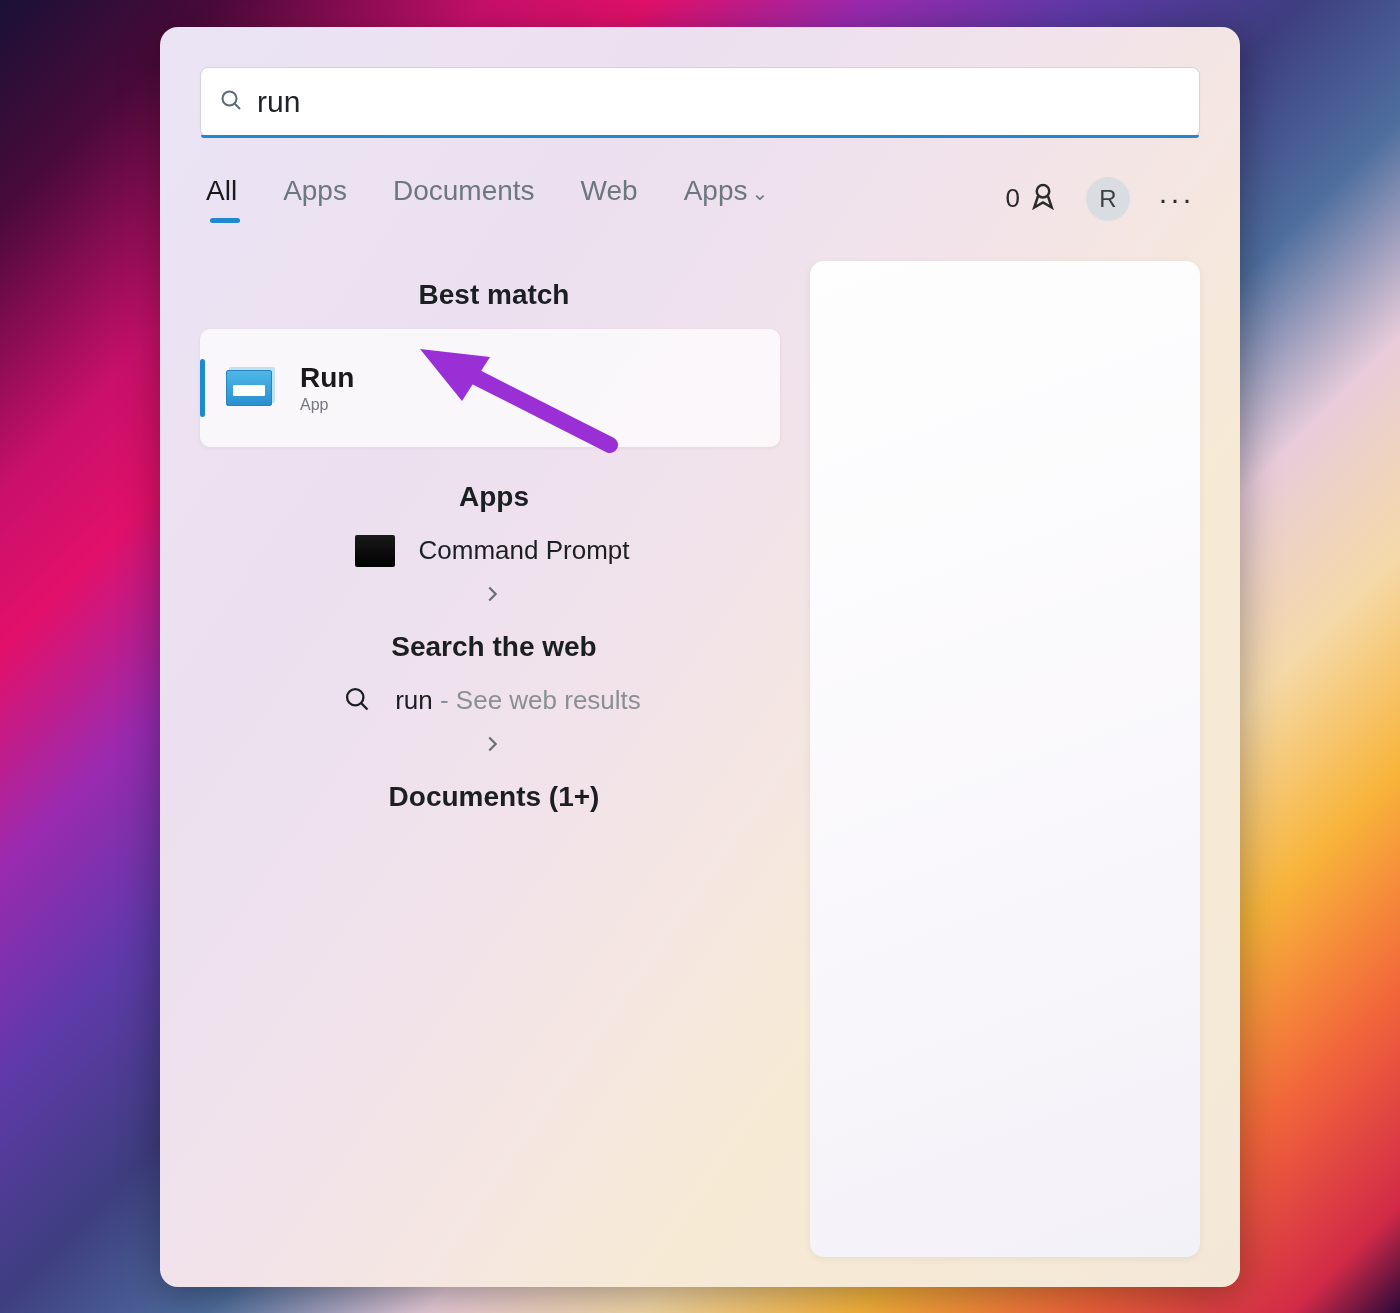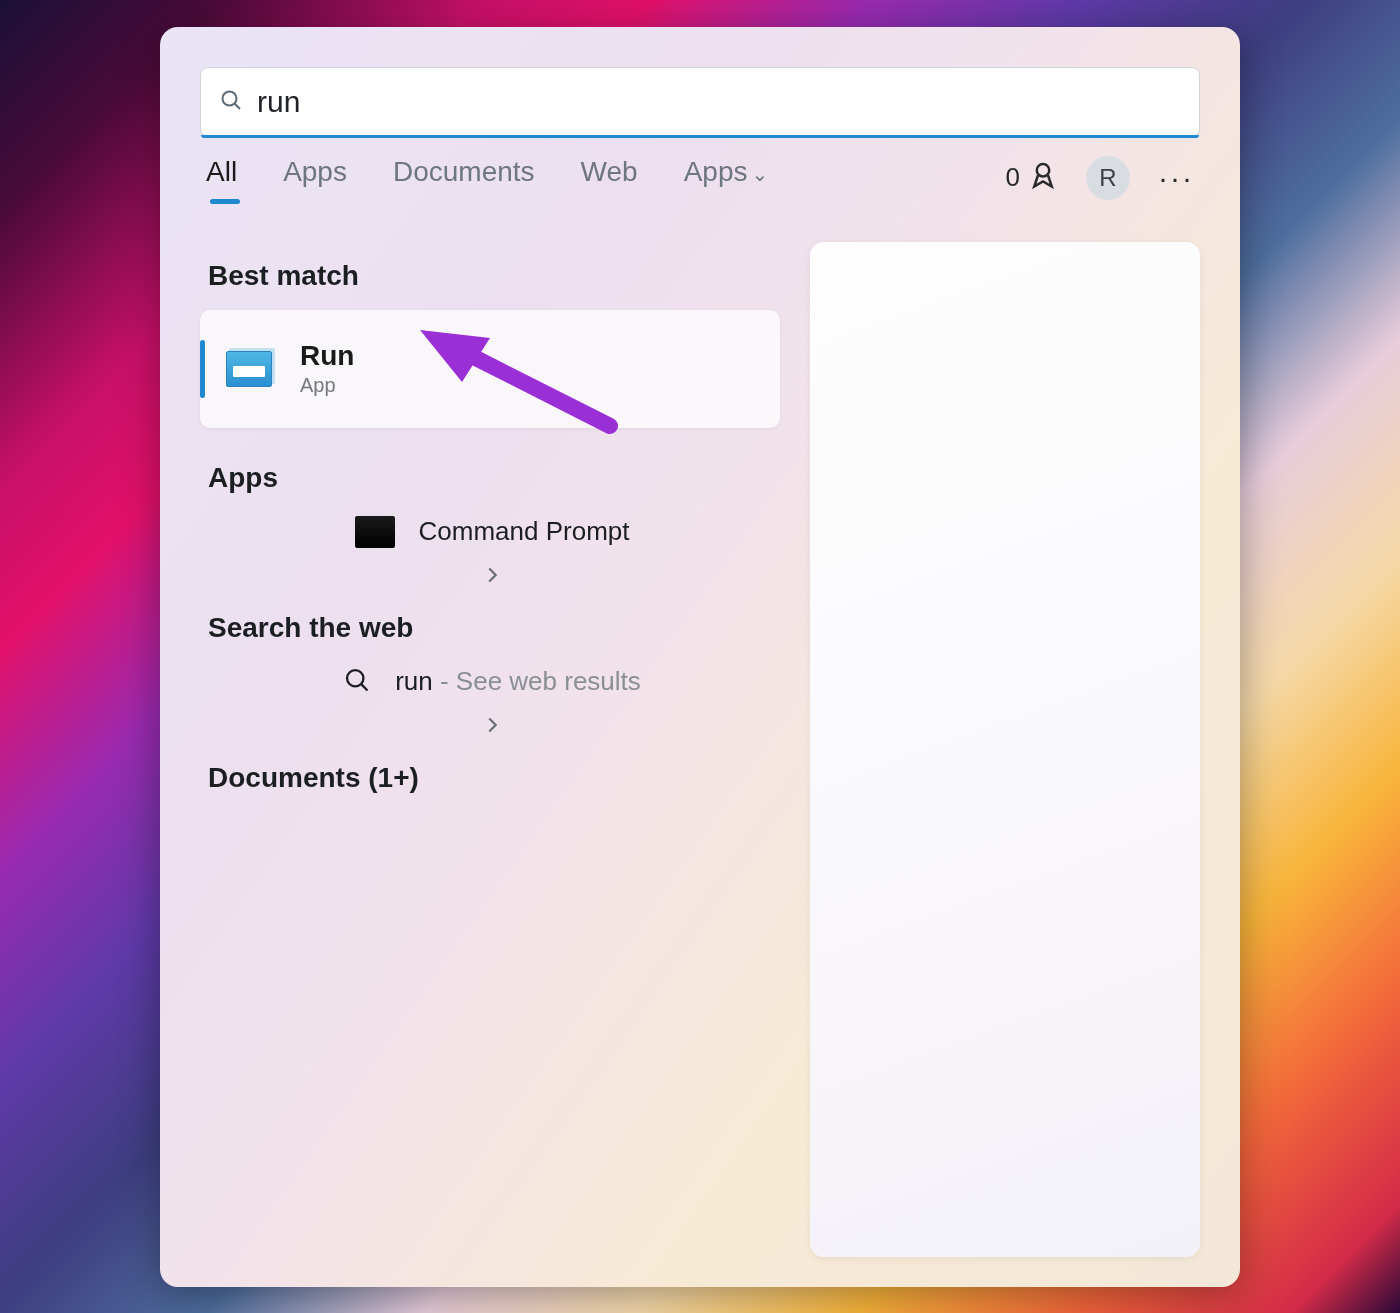--- a/index.html
+++ b/index.html
@@ -46,22 +46,22 @@
   .searchbar svg { width: 24px; height: 24px; stroke:#5a6a78; stroke-width:2; fill:none; }
   .searchbar input {
     border: none; outline: none; flex:1;
     font-size: 30px; margin-left: 14px;
     color:#202428; background:transparent;
     font-family: inherit;
   }
 
   
   .tabsrow {
-    display:flex; align-items:flex-start; justify-content:space-between;
-    margin-top: 19px;
+    display:flex; align-items:flex-end; justify-content:space-between;
+    margin-top: 38px;
     padding: 0 6px;
   }
   .tabs { display:flex; gap:46px; align-items:flex-end; }
   .tab {
     font-size: 28px; color:#6e7680; cursor:pointer;
     padding-bottom: 14px;
     position:relative;
   }
   .tab.active { color:#1a1a1a; font-weight:500;}
   .tab.active::after{
@@ -91,20 +91,21 @@
     flex:1;
     background: linear-gradient(160deg, #fefefe 0%, #f9f7fb 60%, #f3f1f8 100%);
     border-radius:14px;
     box-shadow: 0 2px 8px rgba(0,0,0,.06);
     margin-bottom:30px;
   }
 
   .section-h{
     font-size:28px; font-weight:600; color:#1c1f22;
     margin: 18px 0 18px 8px;
+    text-align: center;
   }
 
   
   .bm-card{
     position:relative;
     background:rgba(255,255,255,.72);
     border-radius:10px;
     height:118px;
     display:flex; align-items:center;
     padding-left:26px;
@@ -120,21 +121,21 @@
     border:1px solid #2a82c0;
     position:relative; border-radius:2px;
     margin-right:28px;
     box-shadow: 3px -3px 0 0 #bfe1f0;
   }
   .run-icon::after{
     content:""; position:absolute; left:6px; right:6px; top:14px; height:11px;
     background:#fff; border-radius:1px;
   }
   .bm-texts .title{ font-size:28px; font-weight:600; color:#1a1a1a;}
-  .bm-texts .sub{ font-size:20px; color:#74797e; margin-top:2px;}
+  .bm-texts .sub{ font-size:16px; color:#74797e; margin-top:2px;}
 
   
   .arrow-annot{
     position:absolute; pointer-events:none;
   }
   .arrow-annot svg{ width:220px; height:130px;}
 
   
   .list-item{
     display:flex; align-items:center;

